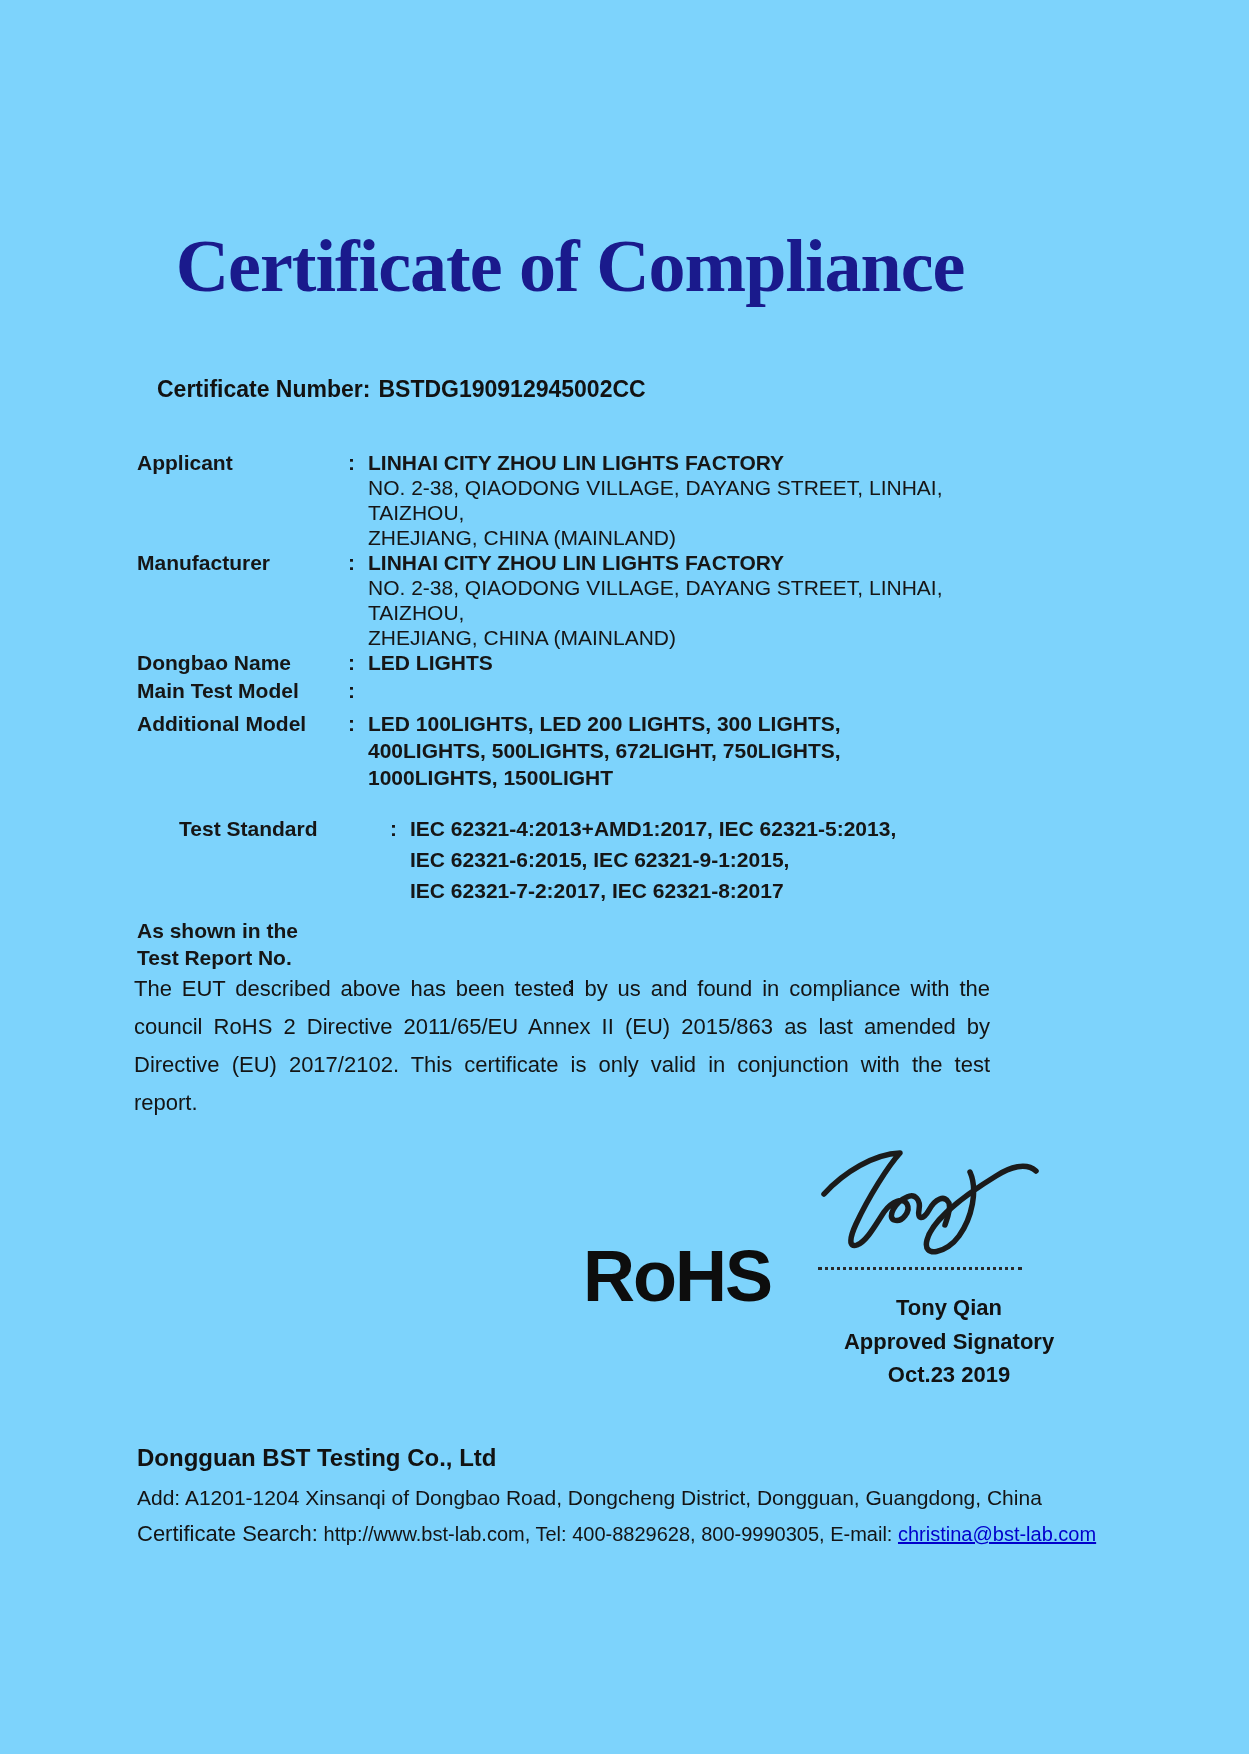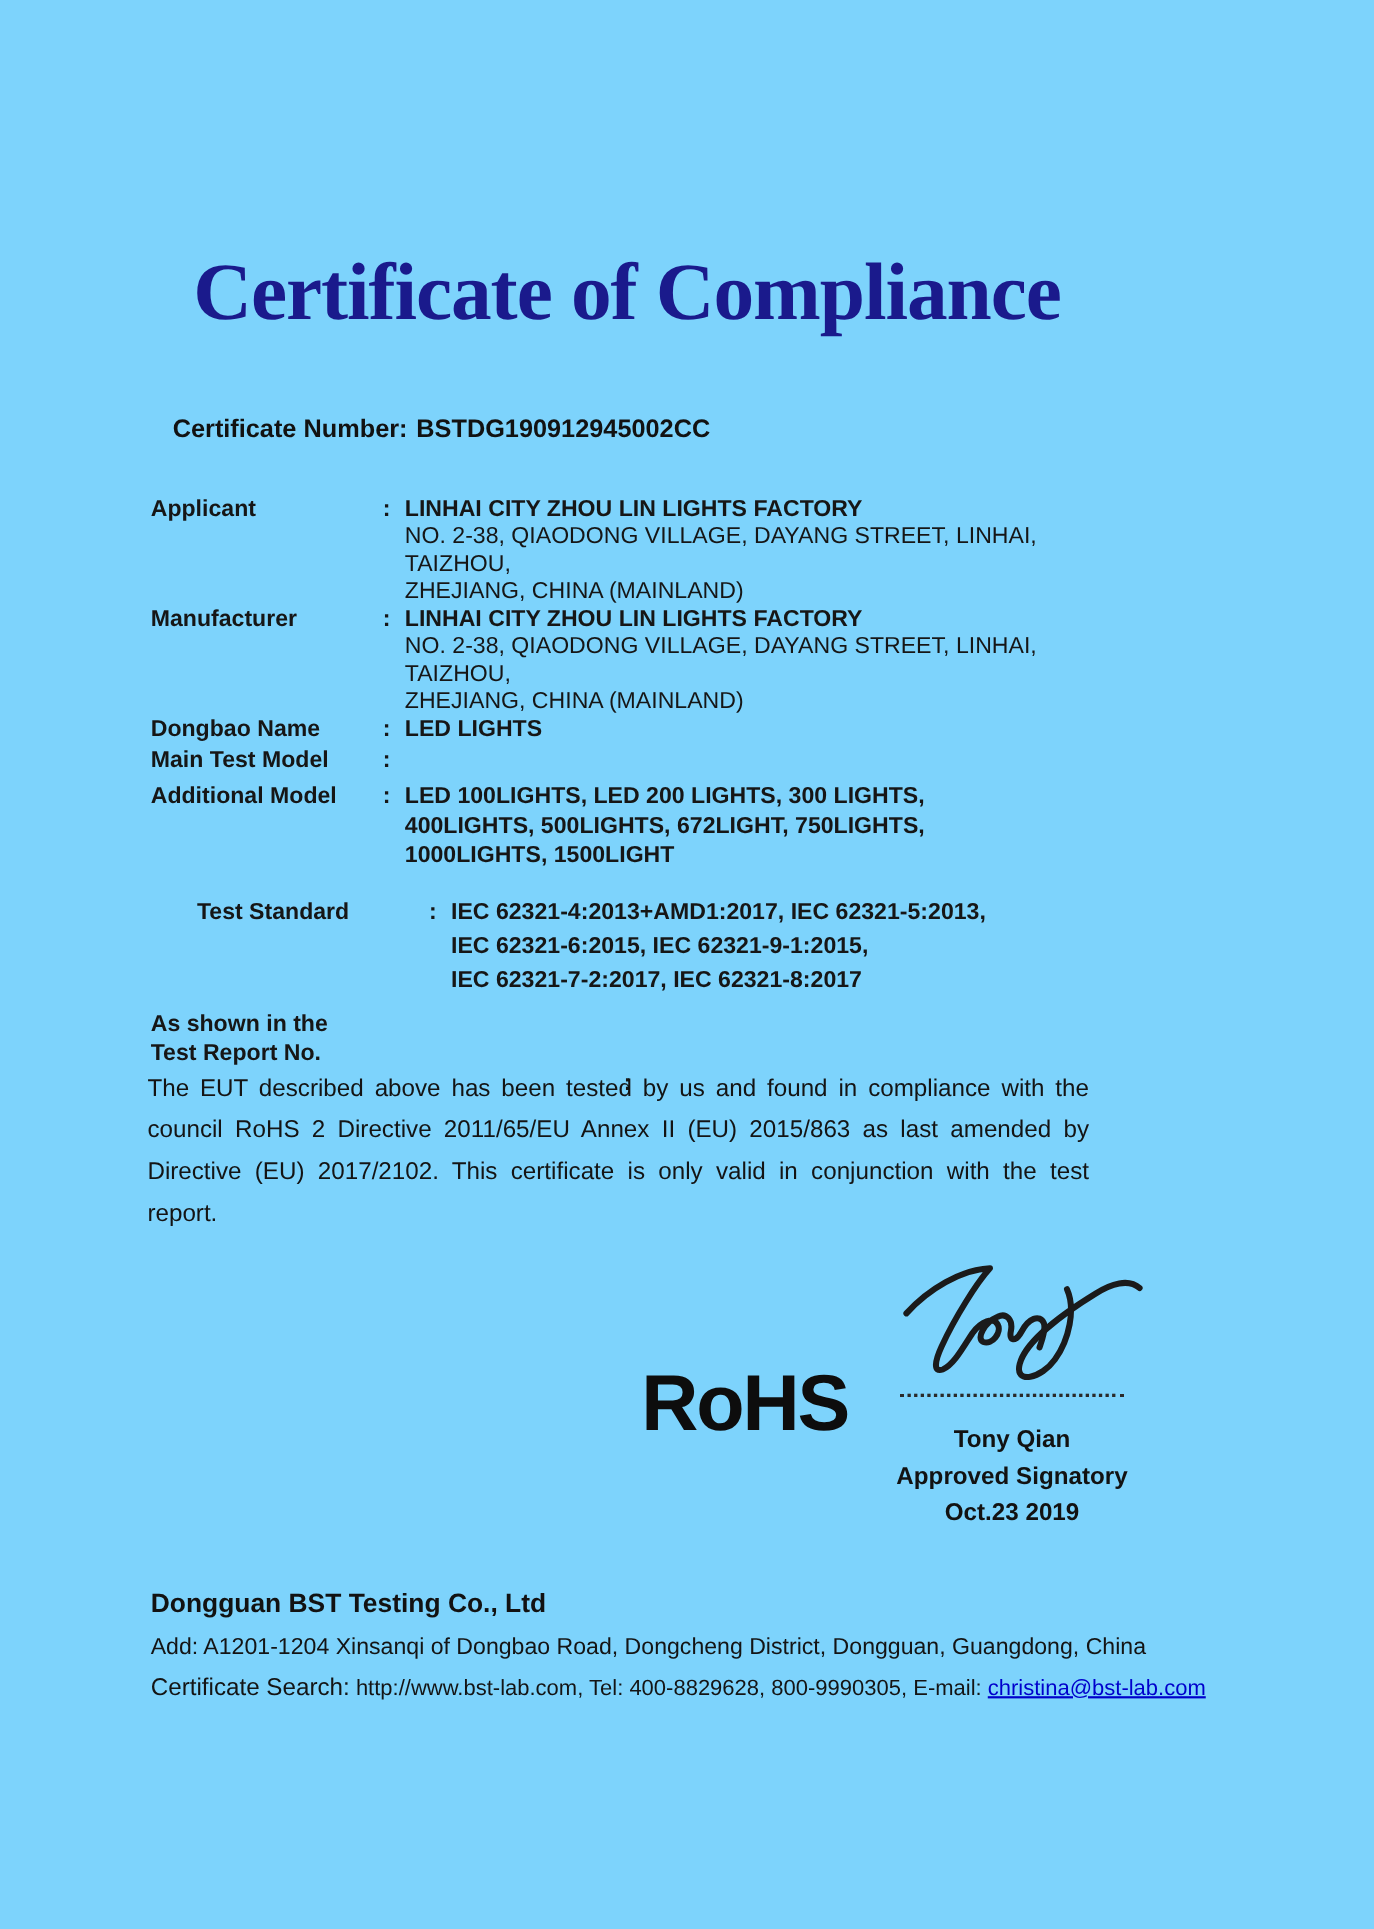--- a/index.html
+++ b/index.html
@@ -83,21 +83,21 @@
   .sig-dotted {
     position: absolute;
     left: 818px;
     top: 1253px;
     width: 204px;
     height: 14px;
     border-bottom: 3px dotted #2a2a2a;
   }
   .sig-name, .sig-title, .sig-date {
     position: absolute;
-    left: 770px;
+    left: 799px;
     width: 300px;
     text-align: center;
     font-weight: bold;
     font-size: 22px;
     color: #121212;
   }
   .sig-name  { top: 1295px; }
   .sig-title { top: 1329px; }
   .sig-date  { top: 1362px; }
 

